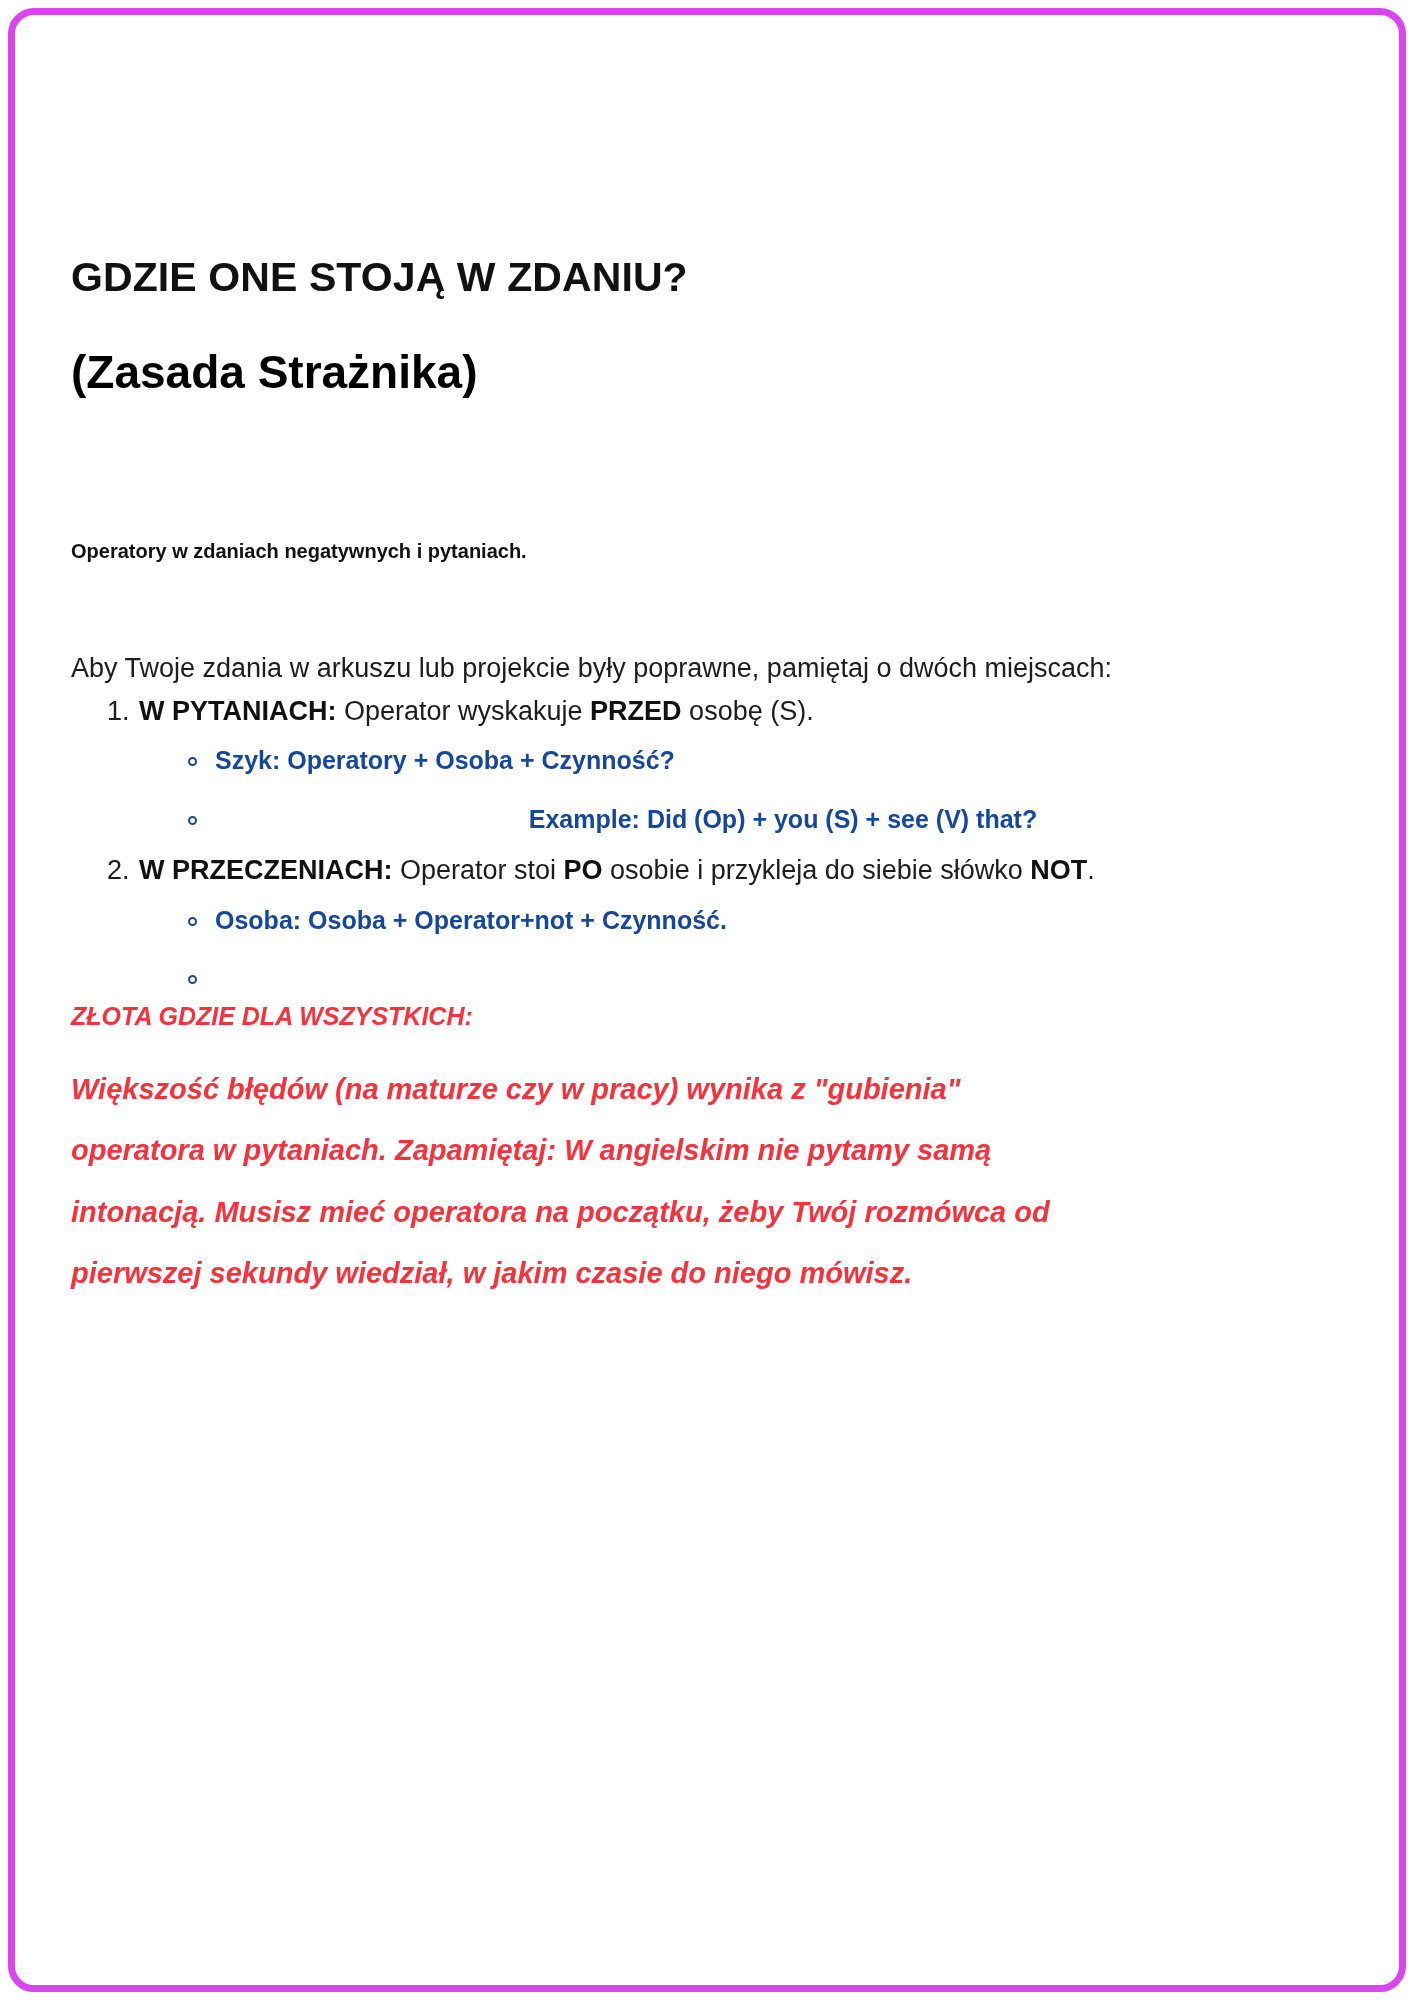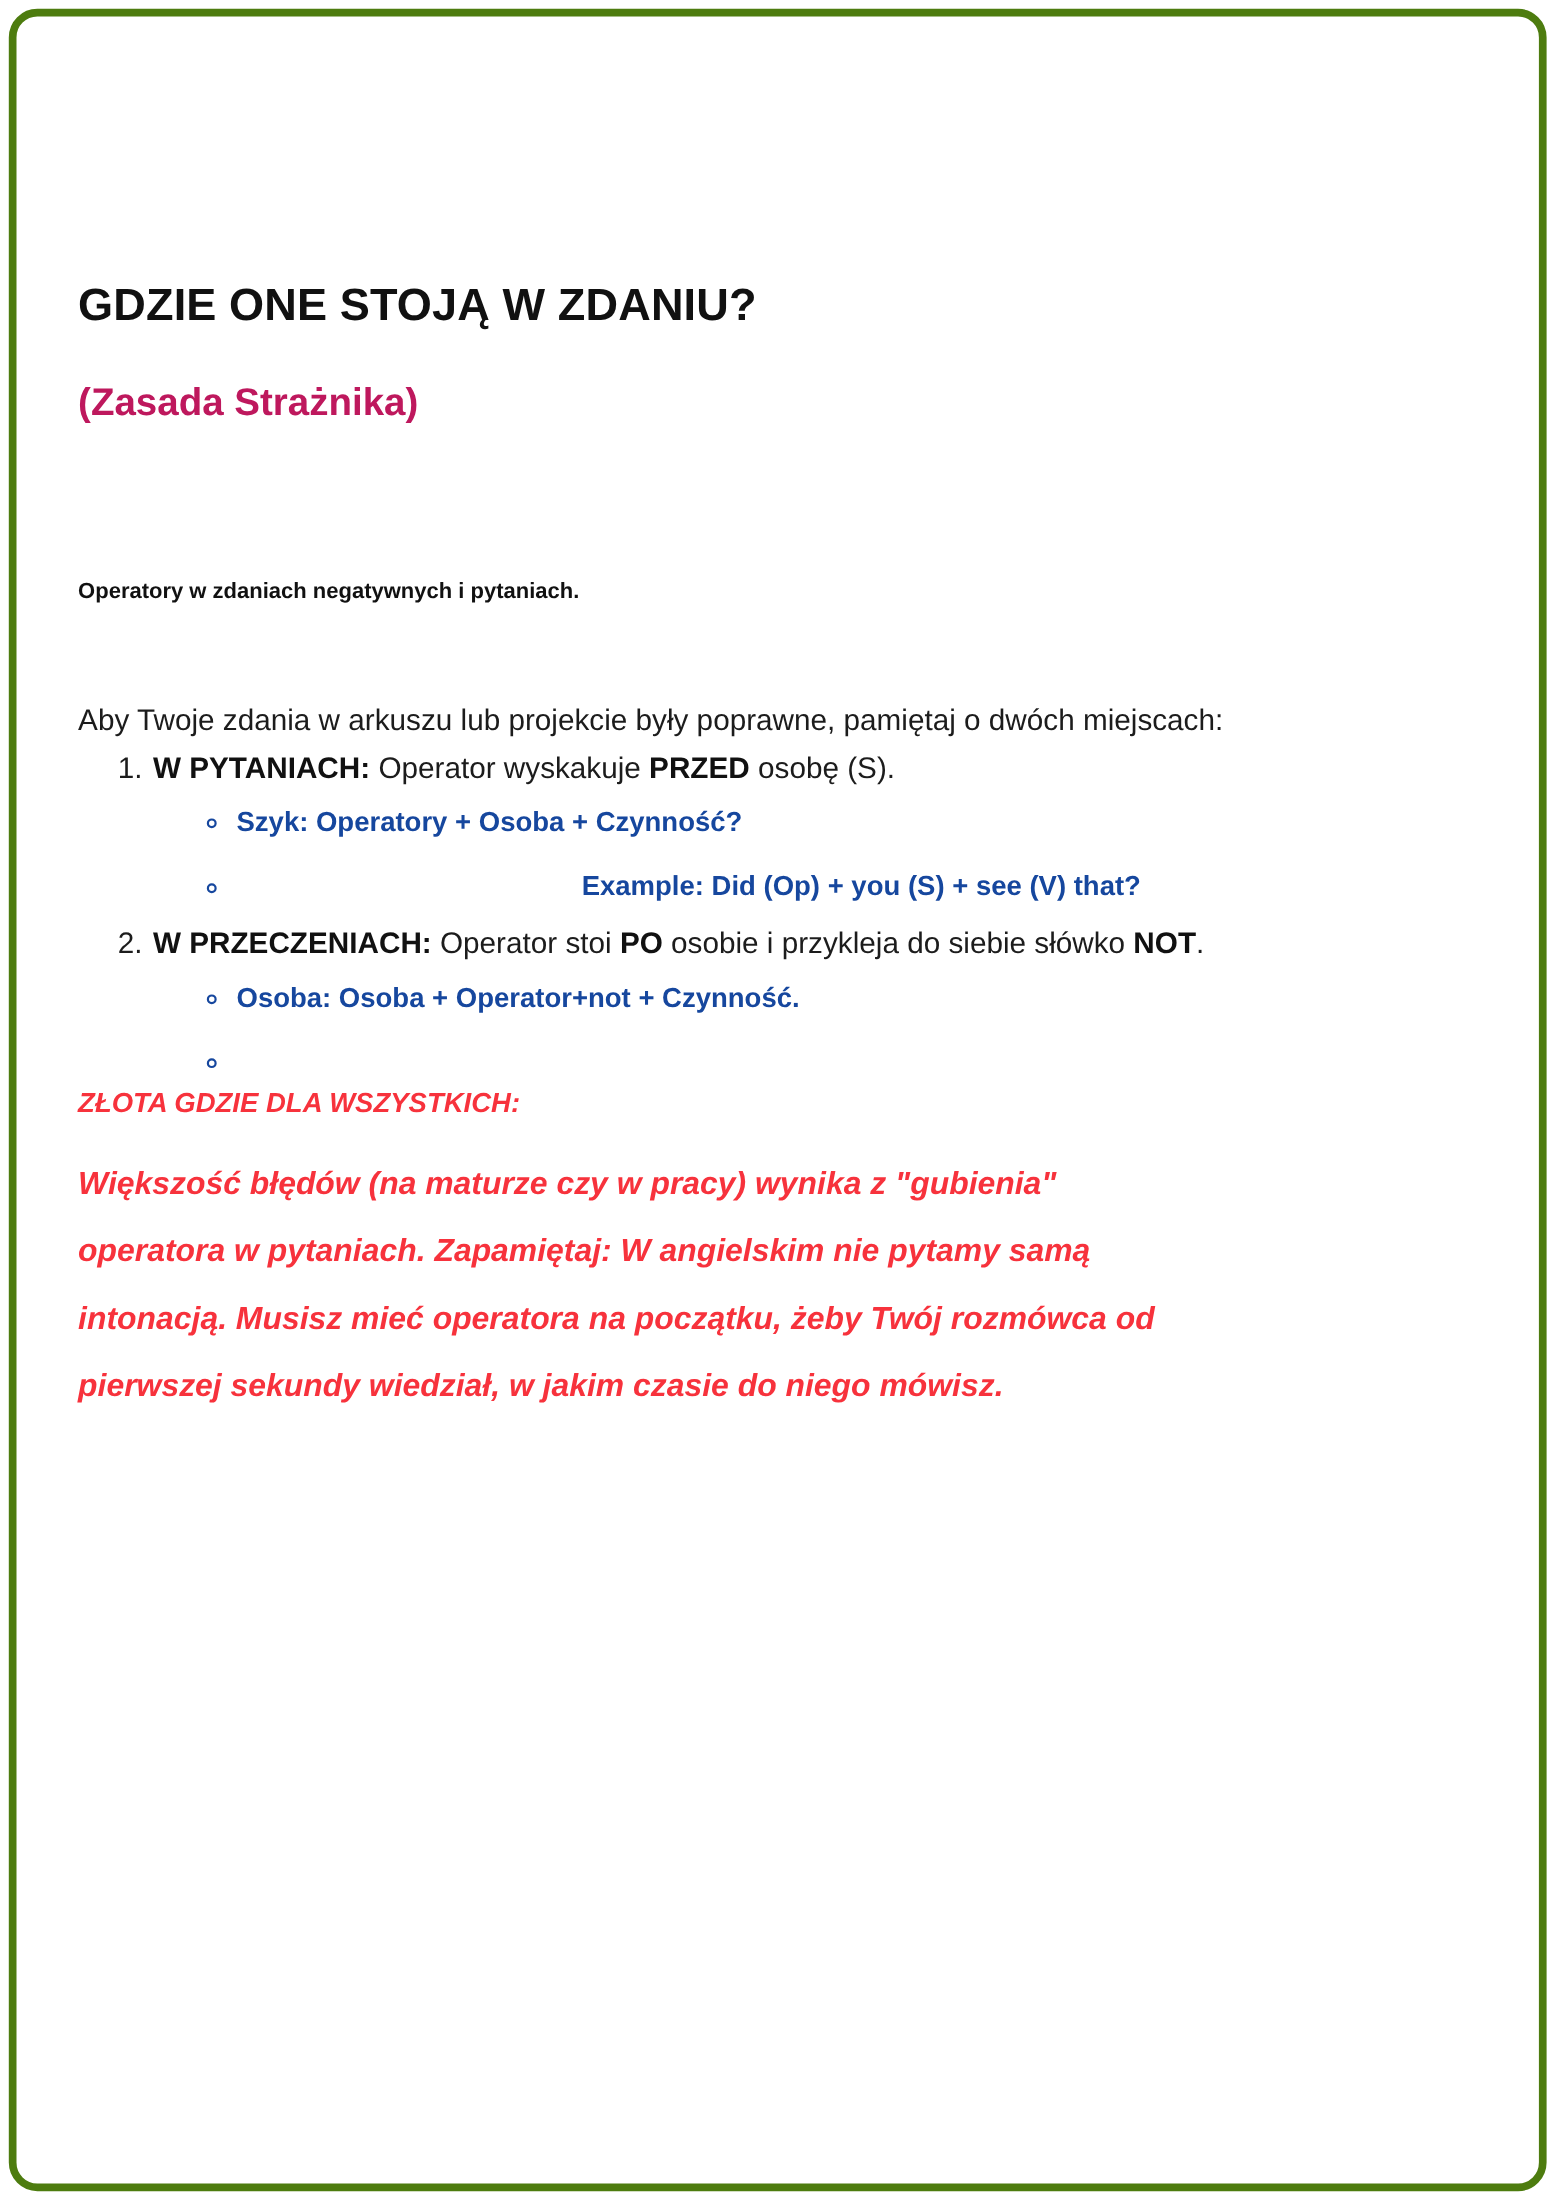--- a/index.html
+++ b/index.html
@@ -15,21 +15,21 @@
   }
 
   
   .page-frame {
     position: absolute;
     left: 8px;
     top: 8px;
     width: 1398px;
     height: 1984px;
     box-sizing: border-box;
-    border: 7px solid #4d7c0f;
+    border: 7px solid #d946ef;
     border-radius: 26px;
     background: #ffffff;
   }
 
   .content {
     position: absolute;
     left: 56px;
     top: 238px;
     width: 1280px;
   }
@@ -37,23 +37,23 @@
   
   .doc-title {
     font-size: 41px;
     font-weight: bold;
     color: #111111;
     letter-spacing: 0.1px;
     line-height: 1.18;
     margin: 0 0 44px 0;
   }
   .doc-subtitle {
-    font-size: 35px;
+    font-size: 46px;
     font-weight: bold;
-    color: #be185d;
+    color: #000000;
     line-height: 1.18;
     margin: 0 0 138px 0;
   }
 
   .lead-bold {
     font-size: 20px;
     font-weight: bold;
     color: #111111;
     margin: 0 0 86px 0;
     line-height: 1.3;

